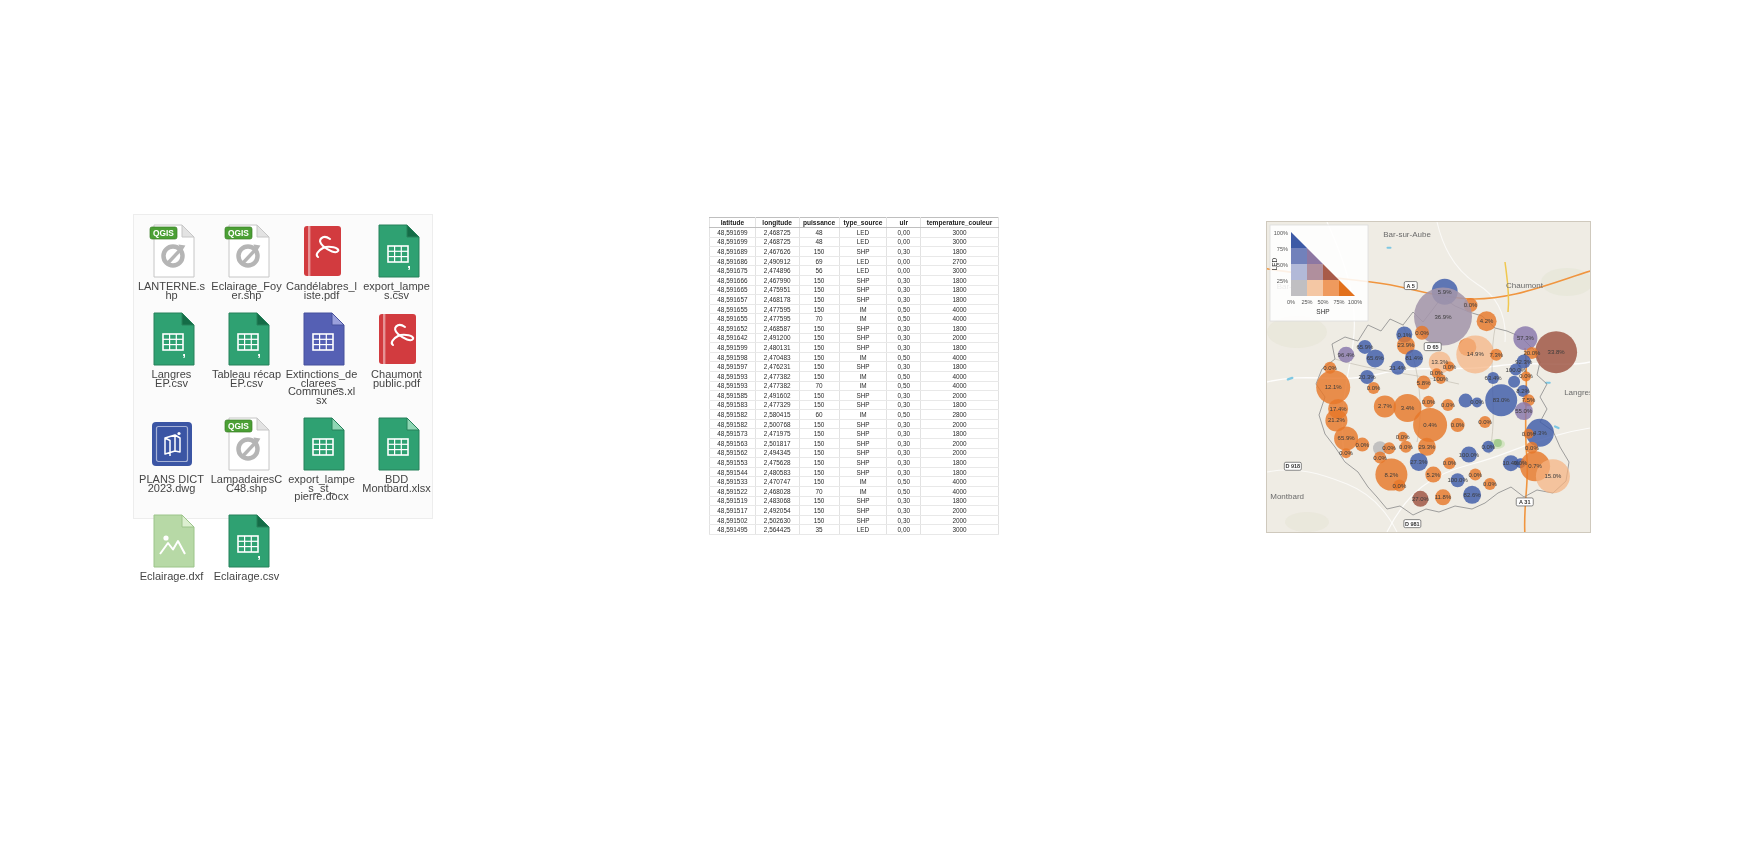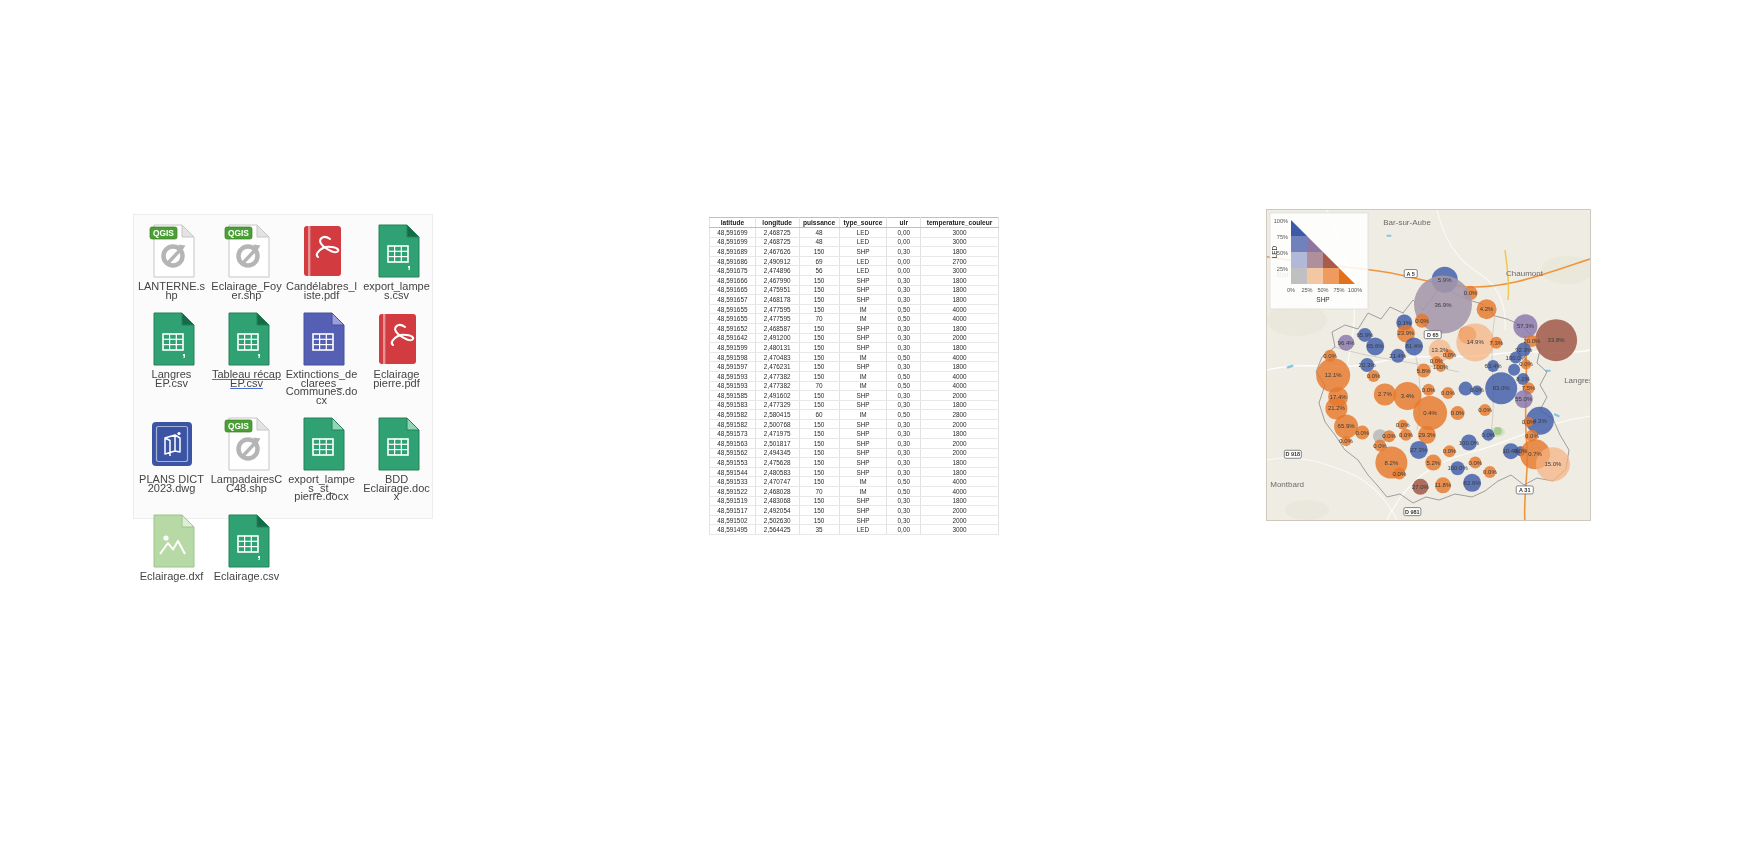--- a/index.html
+++ b/index.html
@@ -8,33 +8,33 @@
 
   
   #file-panel { position:absolute; left:133px; top:214px; width:300px; height:305px;
     background:#fbfbfb; border:1px solid #ededed; }
   .file-grid { display:grid; grid-template-columns:repeat(4,75px); padding:8px 0 0 0; }
   .file-tile { width:75px; display:flex; flex-direction:column; align-items:center;
     margin-bottom:12px; cursor:default; }
   .file-tile svg { display:block; }
   .file-label { font-size:11px; line-height:8.5px; color:#444; text-align:center;
     margin-top:3px; width:72px; overflow-wrap:anywhere; }
-  .file-label.u { text-decoration:underline; text-decoration-color:#4a6fd4; }
+  .file-label.u { text-decoration-color:#4a6fd4; }
 
   
   #table-panel { position:absolute; left:709px; top:217px; width:290px; }
   table.attr { border-collapse:collapse; width:100%; background:#fff; }
   table.attr th { font-size:6.6px; font-weight:bold; color:#1a1a1a; padding:1px 2px;
     border-top:1px solid #bfbfbf; border-bottom:1px solid #bfbfbf; text-align:center; }
   table.attr td { font-size:6.4px; color:#2a2a2a; padding:0.8px 2px; text-align:center;
     border-bottom:1px solid #e8e8e8; }
   table.attr th, table.attr td { border-left:1px solid #e2e2e2; border-right:1px solid #e2e2e2; }
 
   
-  #map-panel { position:absolute; left:1266px; top:209px; width:325px; height:312px;
+  #map-panel { position:absolute; left:1266px; top:221px; width:325px; height:312px;
     border:1px solid #cfc9bd; background:#efece4; }
   #map-panel svg { display:block; }
   .bubble-label { font-size:6px; fill:#3b3b3b; text-anchor:middle; }
   .city-label { font-size:8px; fill:#6b6b6b; }
   .badge-text { font-size:5.5px; font-weight:bold; fill:#333; text-anchor:middle; }
   .tick { font-size:5.6px; fill:#555; }
   .axis-label { font-size:6.5px; fill:#333; }
 </style>
 </head>
 <body>
@@ -115,29 +115,29 @@
       <div class="file-tile">
         <svg width="46" height="56" viewBox="0 0 46 56">
           <path d="M5,2 H33 L45,14 V54 H5 Z" fill="#5560b4" stroke="#47519c" stroke-width="1"></path>
    <path d="M33,2 L45,14 H33 Z" fill="#9aa0dc" stroke="#47519c" stroke-width="1"></path>
           <rect x="14" y="23" width="20" height="16" fill="none" stroke="#fff" stroke-width="1.6"></rect>
    <line x1="20.6" y1="23" x2="20.6" y2="39" stroke="#fff" stroke-width="1.2"></line>
    <line x1="27.3" y1="23" x2="27.3" y2="39" stroke="#fff" stroke-width="1.2"></line>
    <line x1="14" y1="28.3" x2="34" y2="28.3" stroke="#fff" stroke-width="1.2"></line>
    <line x1="14" y1="33.6" x2="34" y2="33.6" stroke="#fff" stroke-width="1.2"></line>
         </svg>
-        <div class="file-label">Extinctions_declarees_ Communes.docx</div>
+        <div class="file-label">Extinctions_declarees_ Communes.xlsx</div>
       </div>
       <div class="file-tile">
         <svg width="46" height="56" viewBox="0 0 46 56">
           <rect x="5" y="3" width="37" height="50" rx="3" fill="#d23b3f"></rect>
      <rect x="9" y="3" width="2.4" height="50" fill="rgba(255,255,255,0.45)"></rect>
      <path d="M31,16 c-7,-5 -14,1 -7,7 c6,5 13,8 15,5 c2,-3 -9,-6 -15,-3 c-5,2.5 -8,7 -5,9" fill="none" stroke="#fff" stroke-width="2.1" stroke-linecap="round"></path>
         </svg>
-        <div class="file-label">Eclairage pierre.pdf</div>
+        <div class="file-label">Chaumont public.pdf</div>
       </div>
       <div class="file-tile">
         <svg width="46" height="56" viewBox="0 0 46 56">
           <rect x="3" y="6" width="40" height="44" rx="4" fill="#3b55a4"></rect>
      <rect x="7.5" y="10.5" width="31" height="35" rx="2" fill="none" stroke="rgba(255,255,255,0.55)" stroke-width="1.2"></rect>
      <path d="M16,22 L26,19 L26,35 L16,38 Z M26,19 L31,22 L31,36 L26,35 M16,22 L21,24.5 L21,40" fill="none" stroke="#fff" stroke-width="1.5" stroke-linejoin="round"></path>
      <circle cx="30" cy="17.5" r="1.6" fill="#fff"></circle>
         </svg>
         <div class="file-label">PLANS DICT 2023.dwg</div>
       </div>
@@ -168,21 +168,21 @@
       <div class="file-tile">
         <svg width="46" height="56" viewBox="0 0 46 56">
           <path d="M5,2 H33 L45,14 V54 H5 Z" fill="#2fa172" stroke="#26815b" stroke-width="1"></path>
    <path d="M33,2 L45,14 H33 Z" fill="#8fd6b4" stroke="#26815b" stroke-width="1"></path>
           <rect x="14" y="23" width="20" height="16" fill="none" stroke="#fff" stroke-width="1.6"></rect>
    <line x1="20.6" y1="23" x2="20.6" y2="39" stroke="#fff" stroke-width="1.2"></line>
    <line x1="27.3" y1="23" x2="27.3" y2="39" stroke="#fff" stroke-width="1.2"></line>
    <line x1="14" y1="28.3" x2="34" y2="28.3" stroke="#fff" stroke-width="1.2"></line>
    <line x1="14" y1="33.6" x2="34" y2="33.6" stroke="#fff" stroke-width="1.2"></line>
         </svg>
-        <div class="file-label">BDD Eclairage.docx</div>
+        <div class="file-label">BDD Montbard.xlsx</div>
       </div>
       <div class="file-tile">
         <svg width="46" height="56" viewBox="0 0 46 56">
           <path d="M5,2 H33 L45,14 V54 H5 Z" fill="#b7d9a6" stroke="#9cc48a" stroke-width="1"></path>
    <path d="M33,2 L45,14 H33 Z" fill="#dcefd0" stroke="#9cc48a" stroke-width="1"></path>
           <circle cx="17" cy="25" r="2.6" fill="#fff"></circle>
      <path d="M11,41 L19,30 L24,36.5 L29,28 L36,41" fill="none" stroke="#fff" stroke-width="2" stroke-linejoin="round"></path>
         </svg>
         <div class="file-label">Eclairage.dxf</div>
       </div>

